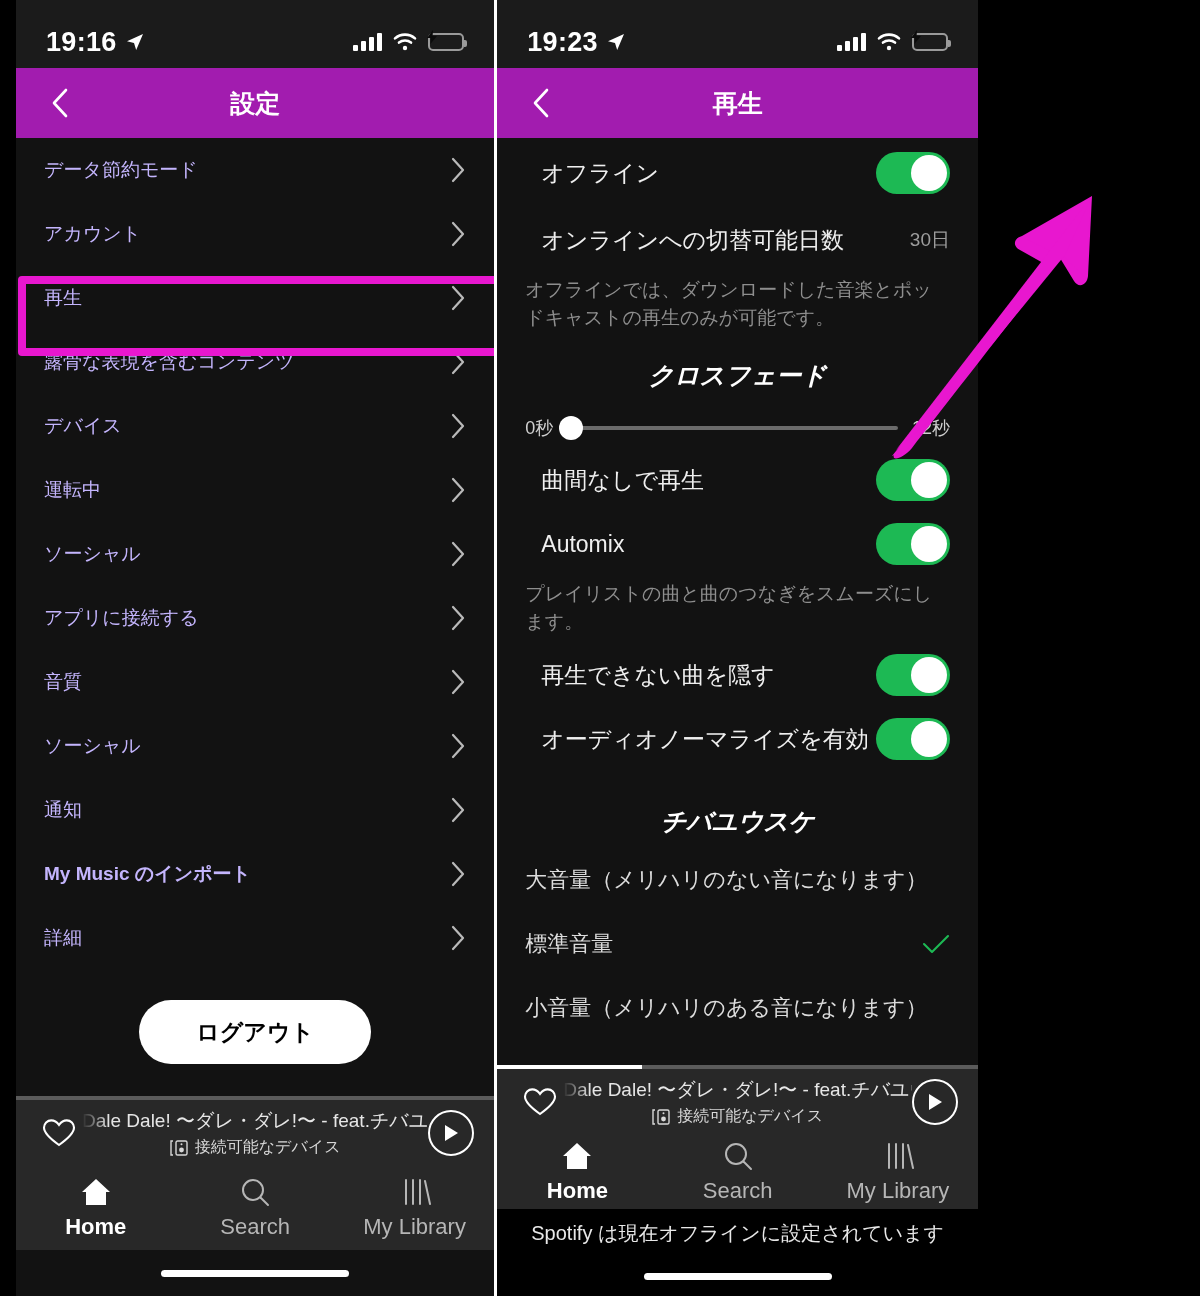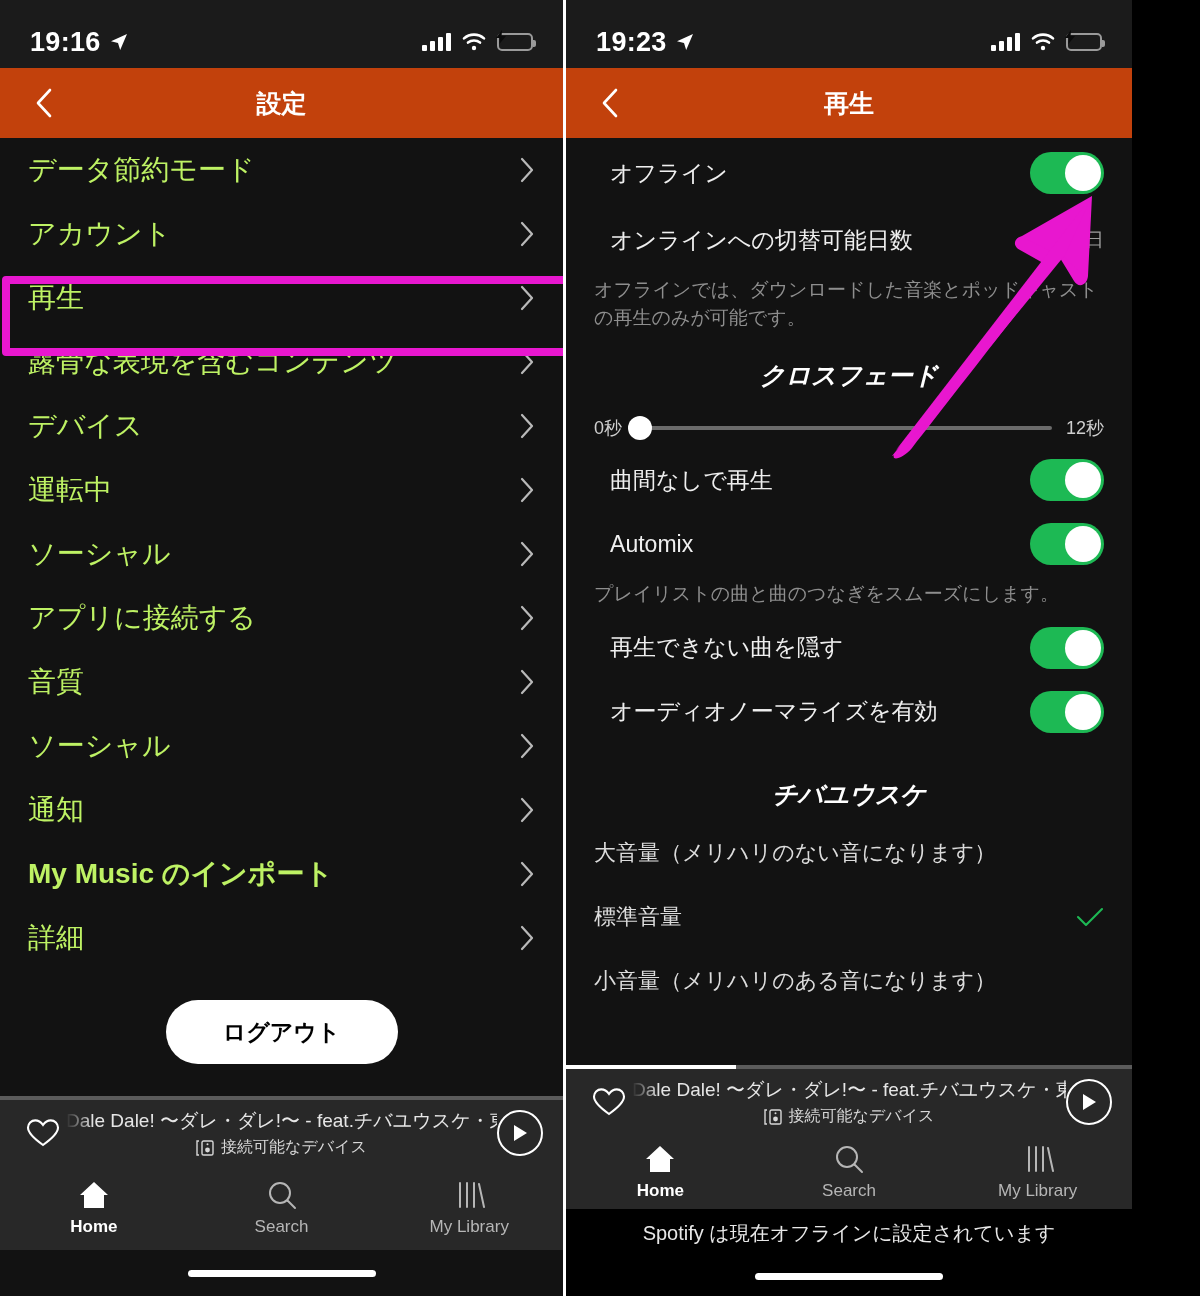--- a/index.html
+++ b/index.html
@@ -2,21 +2,21 @@
 <html><head>
 <meta charset="utf-8">
 <style>
   * { box-sizing: border-box; margin: 0; padding: 0; }
   html, body {
     width: 1200px; height: 1296px;
     background: #000;
     font-family: "Liberation Sans", "DejaVu Sans", sans-serif;
     overflow: hidden;
   }
-  .stage { position: relative; width: 1132px; height: 1296px; display: flex; }
+  .stage { position: relative; width: 978px; height: 1296px; display: flex; padding-left: 16px; }
 
   .phone { position: relative; width: 600px; height: 1296px; background: #121212; overflow: hidden; }
   .phone.left { border-right: 3px solid #fff; }
 
   
   .statusbar {
     height: 68px; display: flex; align-items: center; justify-content: space-between;
     padding: 16px 30px 0 30px; background: #1b1b1b;
   }
   .sb-left { display: flex; align-items: center; gap: 8px; }
@@ -30,32 +30,32 @@
   .bars i:nth-child(3){ height: 14px; }
   .bars i:nth-child(4){ height: 18px; }
   .battery { position: relative; width: 36px; height: 18px; border: 2px solid #9a9a9a; border-radius: 5px; padding: 2px; }
   .battery::after { content:''; position:absolute; right:-5px; top:5px; width:3px; height:7px; background:#9a9a9a; border-radius:0 2px 2px 0;}
   .battery .fill { width: 100%; height: 100%; background: #30d158; border-radius: 2px; position: relative; }
   .bolt { position:absolute; left:50%; top:50%; transform: translate(-50%,-50%); }
 
   
   .navbar {
     height: 70px; display: flex; align-items: center; position: relative;
-    background: #c2410c;
+    background: #a21caf;
   }
   .nav-back { position: absolute; left: 22px; top: 50%; transform: translateY(-50%); width: 44px; height: 44px; display:flex; align-items:center; justify-content:center; }
   .nav-title { width: 100%; text-align: center; color: #fff; font-size: 25px; font-weight: bold; }
 
   
   .list { background: #121212; }
   .row {
     height: 64px; display: flex; align-items: center; justify-content: space-between;
     padding: 0 28px; position: relative;
   }
-  .row-label { color: #bef264; font-size: 28px; font-weight: 400; }
+  .row-label { color: #c4b5fd; font-size: 19px; font-weight: 400; }
   .row-label.bold { font-weight: 600; }
   .chev { color: #b9b9b9; }
 
   
   .hl-box {
     position: absolute; left: 2px; top: 276px; width: 584px; height: 80px;
     border: 8px solid #e817cf; border-radius: 4px; pointer-events: none; z-index: 7;
   }
 
   
@@ -81,21 +81,21 @@
     mask-image: linear-gradient(90deg, transparent 0, #000 5%, #000 92%, transparent 100%);
   }
   .np-device { display:flex; align-items:center; justify-content:center; gap:7px; margin-top: 3px; }
   .np-device-text { color: #d8d8d8; font-size: 16px; }
   .play-circle {
     width: 46px; height: 46px; border: 2px solid #fff; border-radius: 50%;
     display: flex; align-items: center; justify-content: center; flex: 0 0 46px;
   }
   .tabbar { height: 84px; background: #282828; display: flex; align-items: center; }
   .tab { flex: 1; display: flex; flex-direction: column; align-items: center; gap: 7px; }
-  .tab-label { font-size: 17px; }
+  .tab-label { font-size: 22px; }
   .tab.active .tab-label { color: #fff; font-weight: bold; }
   .tab:not(.active) .tab-label { color: #b6b6b6; }
   .homeind-wrap { height: 46px; background: #121212; display:flex; align-items:center; justify-content:center; }
   .homeind { width: 188px; height: 7px; background: #fff; border-radius: 4px; }
   .offline-banner {
     background: #000; color: #e8e8e8; font-size: 20px; text-align: center;
     padding: 11px 0 9px;
   }
 
   

